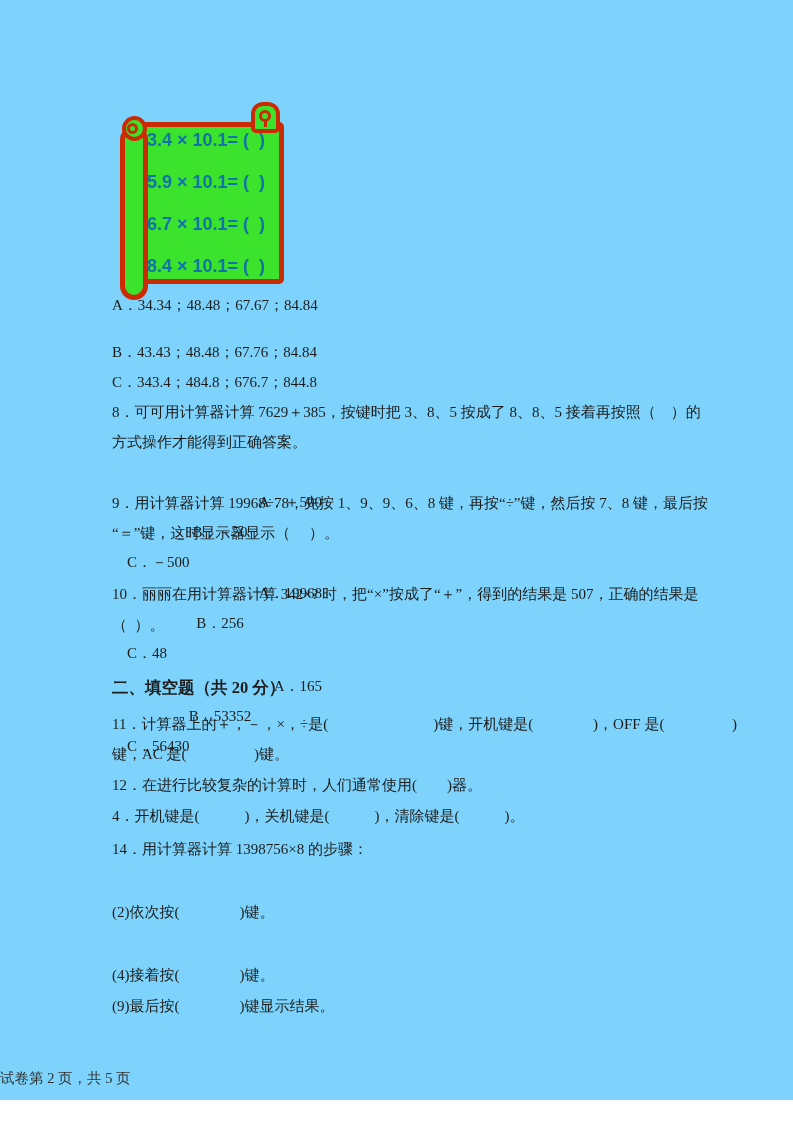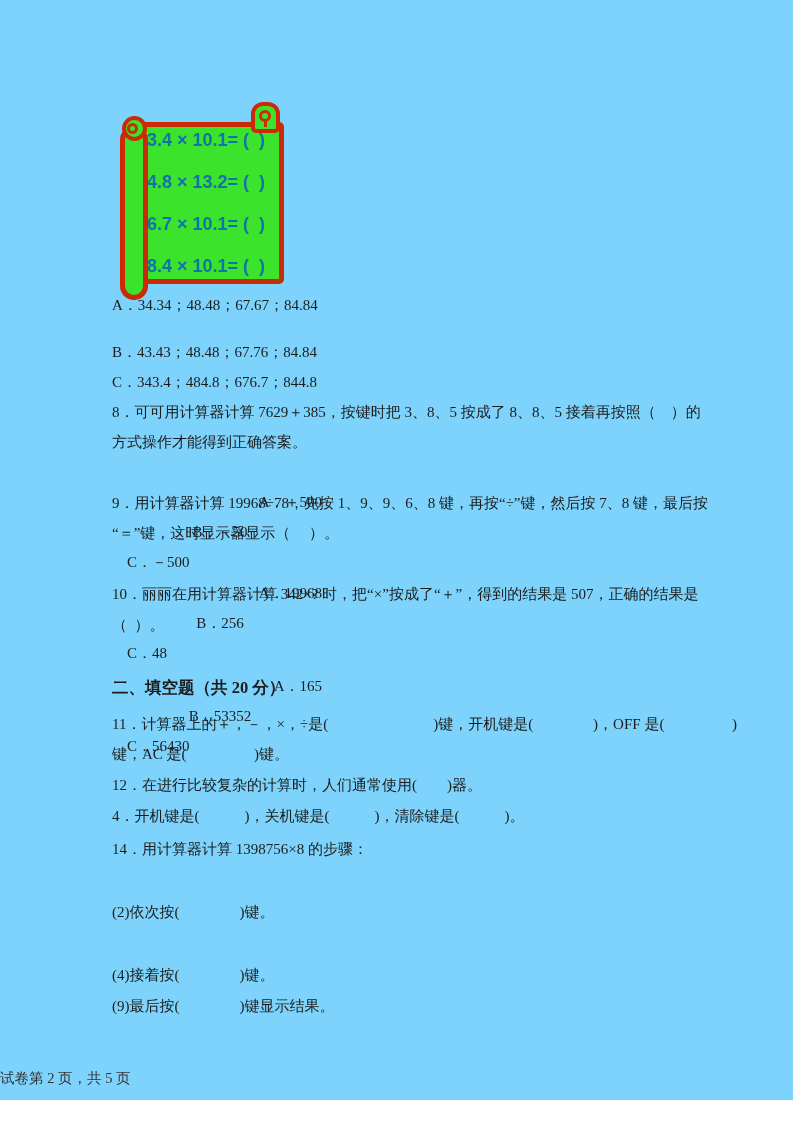--- a/index.html
+++ b/index.html
@@ -46,21 +46,21 @@
 <body>
 
 <div class="page">
 
   <div class="scroll">
     <div class="s-body"></div>
     <div class="s-roll"></div>
     <div class="s-curl-tl"></div>
     <div class="s-curl-tr"></div>
     <div class="s-eq" style="top:28px">3.4 × 10.1= (  )</div>
-    <div class="s-eq" style="top:70px">4.8 × 13.2= (  )</div>
+    <div class="s-eq" style="top:70px">5.9 × 10.1= (  )</div>
     <div class="s-eq" style="top:112px">6.7 × 10.1= (  )</div>
     <div class="s-eq" style="top:154px">8.4 × 10.1= (  )</div>
   </div>
 
   <div class="line" style="top:290px">A．34.34；48.48；67.67；84.84</div>
   <div class="line" style="top:337px">B．43.43；48.48；67.76；84.84</div>
   <div class="line" style="top:367px">C．343.4；484.8；676.7；844.8</div>
 
   <div class="line" style="top:397px">8．可可用计算器计算 7629＋385，按键时把 3、8、5 按成了 8、8、5 接着再按照（    ）的</div>
   <div class="line" style="top:427px">方式操作才能得到正确答案。</div>

